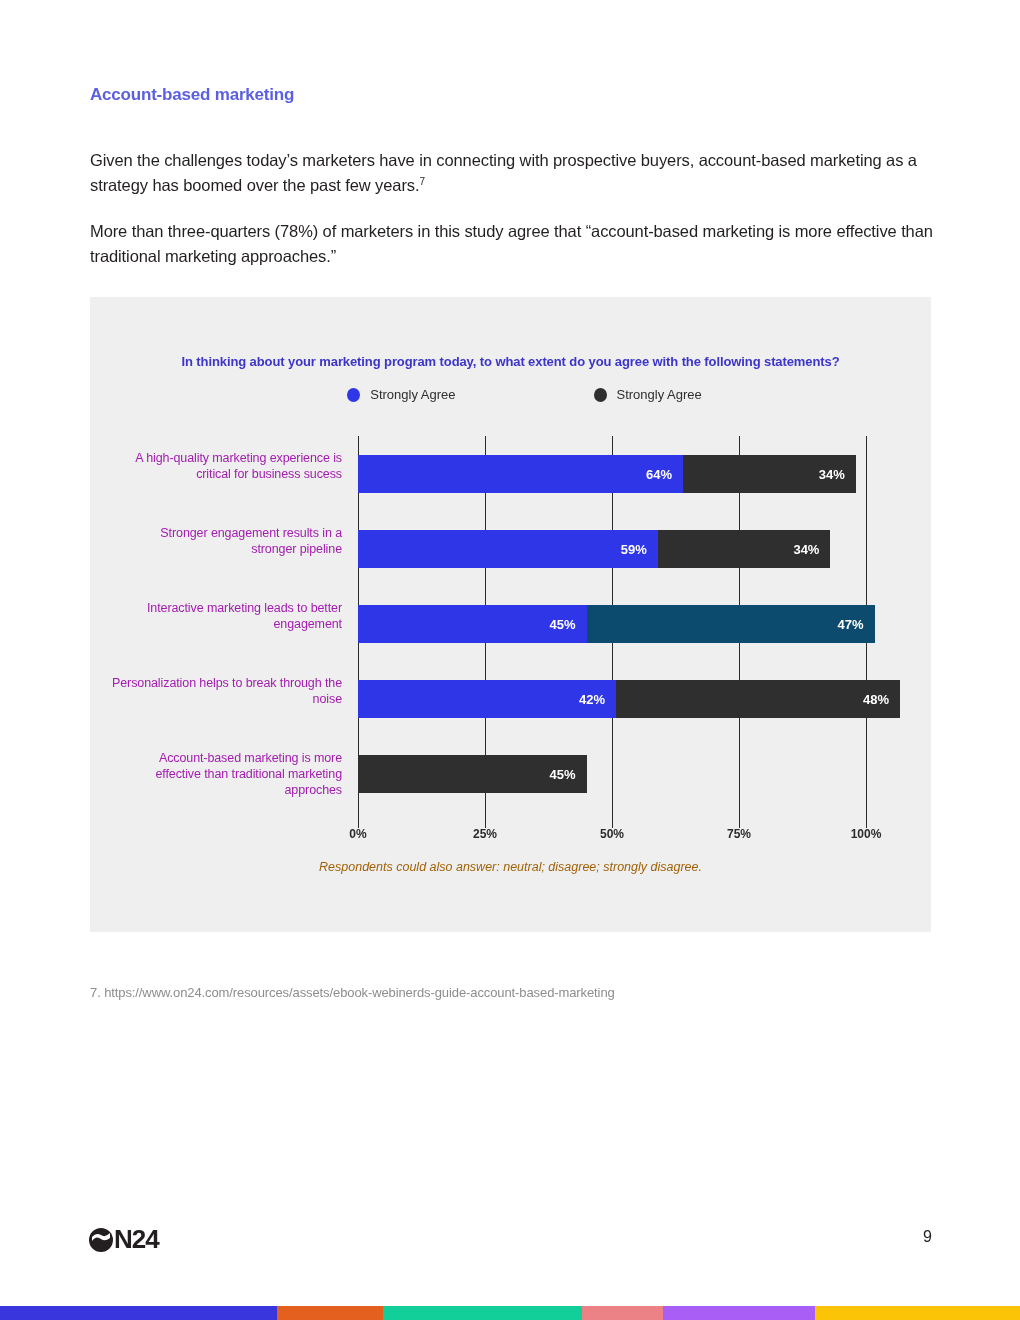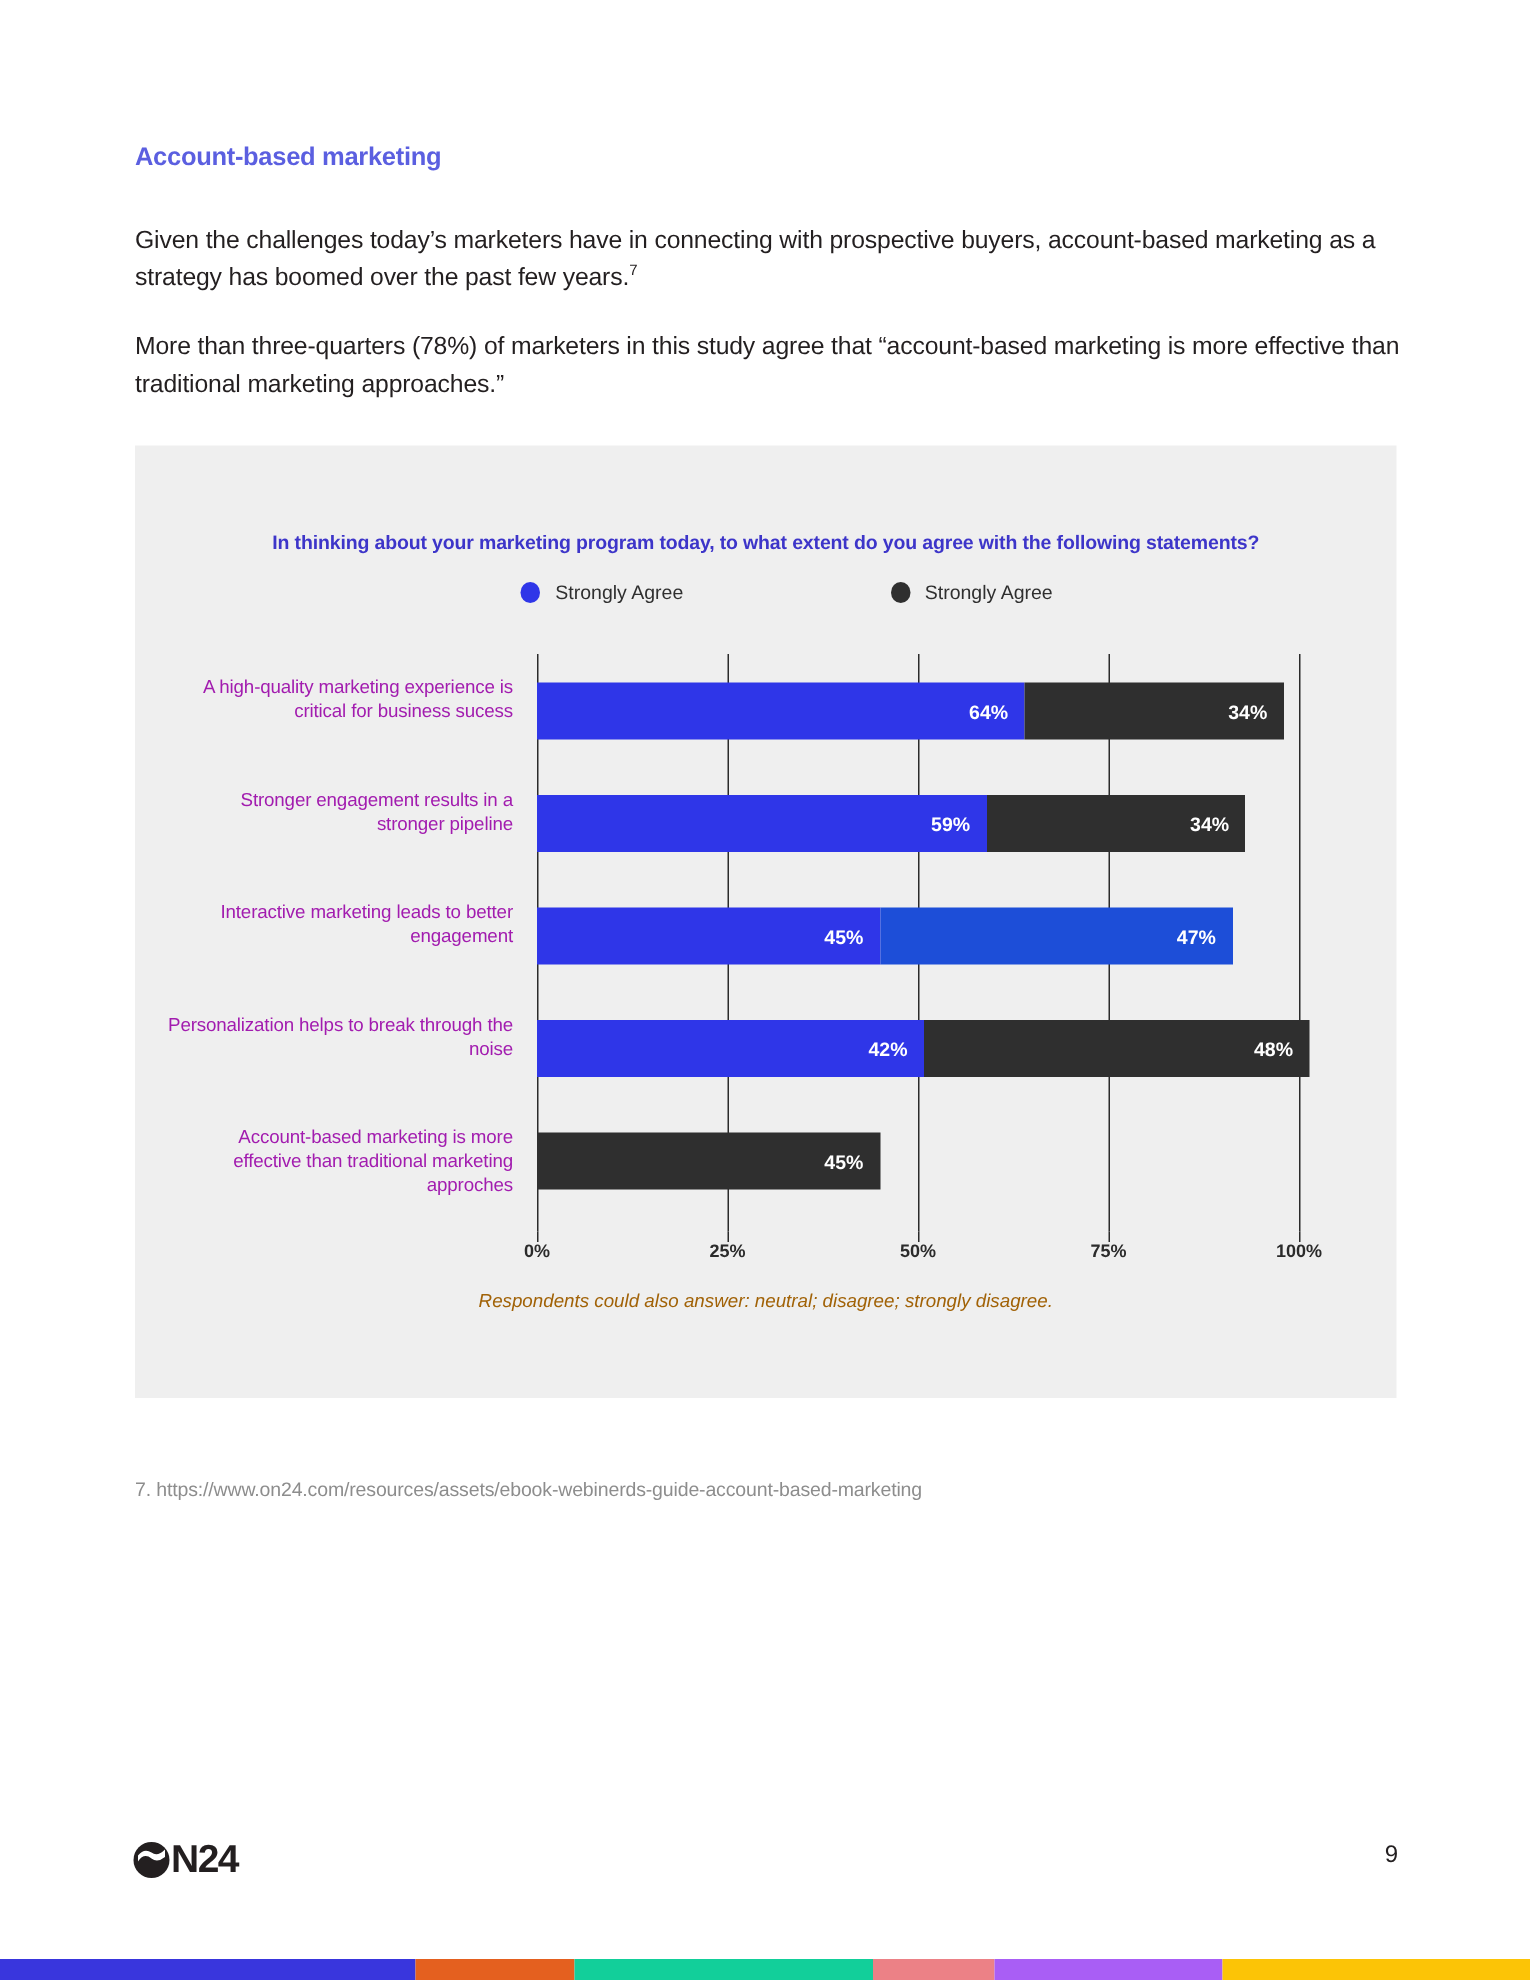--- a/index.html
+++ b/index.html
@@ -17,21 +17,20 @@
 
   
   #page-heading {
     position: absolute;
     left: 90px;
     top: 85px;
     font-size: 17px;
     font-weight: bold;
     color: #5b5fe0;
     letter-spacing: -0.2px;
-    margin-top: 10px;
   }
   .body-para {
     position: absolute;
     left: 90px;
     width: 845px;
     font-size: 16.5px;
     line-height: 1.55;
     color: #231f20;
     letter-spacing: -0.1px;
   }
@@ -254,30 +253,30 @@
           </div>
           <div class="bar-seg" style="width: 172.72px; background: rgb(47, 47, 47);">
             <span class="bar-value">34%</span>
           </div>
         </div>
         <div class="cat-label" style="top: 89px;">Stronger engagement results in a stronger pipeline</div>
         <div class="bar-row" style="top: 169px;">
           <div class="bar-seg" style="width: 228.6px; background: rgb(47, 54, 232);">
             <span class="bar-value">45%</span>
           </div>
-          <div class="bar-seg" style="width: 235px; background: #1d4ed8;">
+          <div class="bar-seg" style="width: 288px; background: #0c4a6e;">
             <span class="bar-value">47%</span>
           </div>
         </div>
         <div class="cat-label" style="top: 164px;">Interactive marketing leads to better engagement</div>
         <div class="bar-row" style="top: 244px;">
           <div class="bar-seg" style="width: 258px; background: rgb(47, 54, 232);">
             <span class="bar-value">42%</span>
           </div>
-          <div class="bar-seg" style="width: 257px; background: rgb(47, 47, 47);">
+          <div class="bar-seg" style="width: 284px; background: rgb(47, 47, 47);">
             <span class="bar-value">48%</span>
           </div>
         </div>
         <div class="cat-label" style="top: 239px;">Personalization helps to break through the noise</div>
         <div class="bar-row" style="top: 319px;">
           <div class="bar-seg" style="width: 228.6px; background: rgb(47, 47, 47);">
             <span class="bar-value">45%</span>
           </div>
         </div>
         <div class="cat-label" style="top: 314px;">Account-based marketing is more effective than traditional marketing approches</div>

